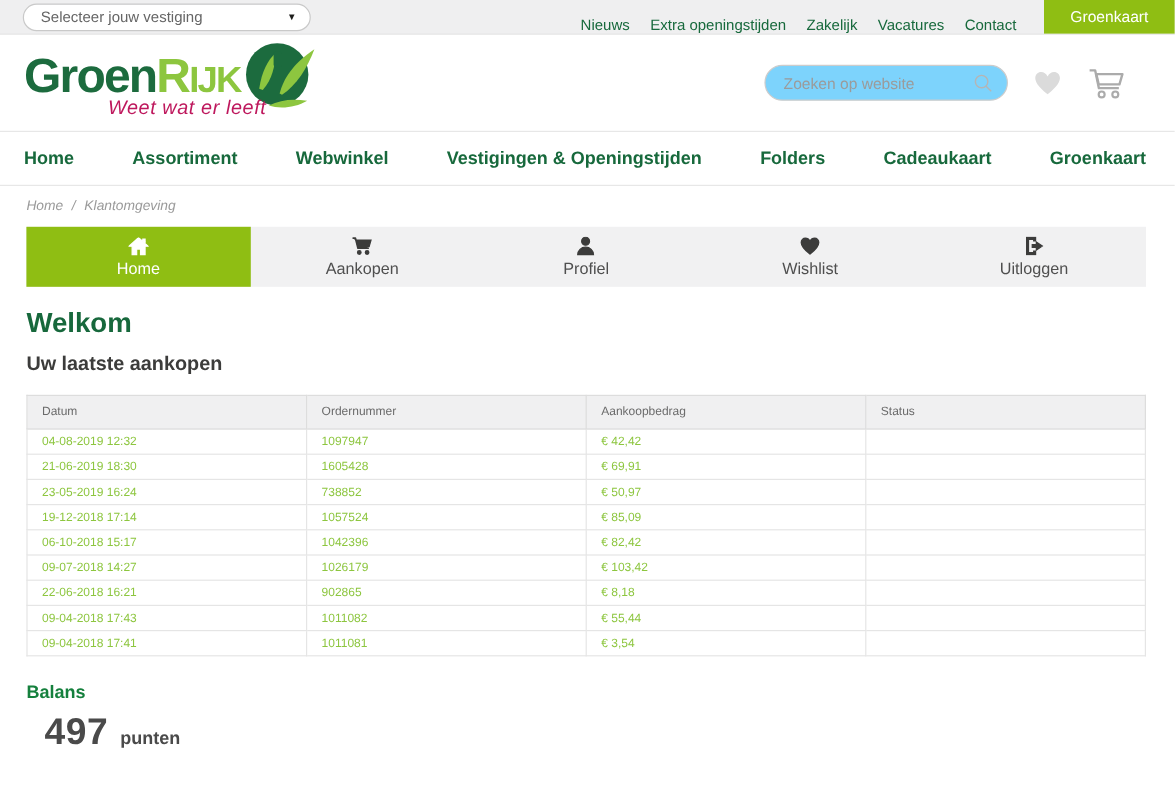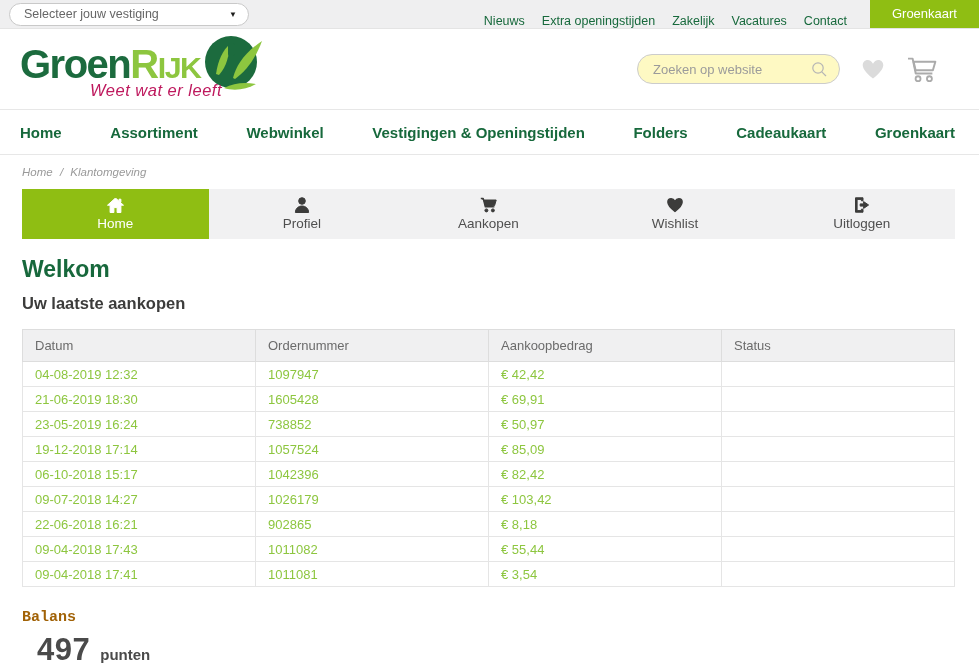--- a/index.html
+++ b/index.html
@@ -10,21 +10,21 @@
     font-family: "Liberation Sans", sans-serif;
     color: #3c3c3b;
     overflow: hidden;
   }
 
   
   .topbar {
     height: 29px; background: #efeff0;
     border-bottom: 1px solid #e4e4e4;
     display: flex; align-items: center;
-    padding-left: 9px;
+    padding-left: 19px;
   }
   .store-select {
     width: 240px; height: 23px;
     background: #fff; border: 1px solid #c9c9c9; border-radius: 12px;
     display: flex; align-items: center; justify-content: space-between;
     padding: 0 11px 0 14px;
     font-size: 12.5px; color: #666; cursor: pointer;
   }
   .store-select .caret { font-size: 8px; color: #1d1d1b; }
   .topbar-right {
@@ -53,21 +53,21 @@
   .logo-ijk   { font-size: 0.76em; }
   .logo-mark { margin-left: 2px; margin-top: -14px; }
   .logo-tagline {
     position: absolute; left: 70px; top: 47px;
     font-size: 16.5px; font-style: italic; color: #be185d;
     letter-spacing: 0.5px; white-space: nowrap;
   }
   .header-right { margin-left: auto; display: flex; align-items: center; gap: 21px; }
   .search-box {
     width: 203px; height: 30px; border: 1px solid #ccc; border-radius: 16px;
-    display: flex; align-items: center; padding: 0 11px 0 13px; background:#fef9c3;
+    display: flex; align-items: center; padding: 0 11px 0 13px; background:#7dd3fc;
   }
   .search-box input {
     border: none; outline: none; flex: 1; font-size: 13px;
     font-family: "Liberation Sans", sans-serif; color:#555; background: transparent;
     min-width: 0;
   }
   .search-box input::placeholder { color: #9b9b9b; }
 
   
   .mainnav {
@@ -104,33 +104,33 @@
     margin: 16px 0 0 22px; font-size: 23px; font-weight: bold; color: #17683c;
     line-height: 28px;
   }
   .section-subtitle {
     margin: 10px 0 0 22px; font-size: 16.5px; font-weight: bold; color: #3c3c3b;
     line-height: 20px;
   }
 
   
   .table-wrap { margin: 16px 24px 0 22px; }
-  table { width: 100%; border-collapse: collapse; font-size: 13px; }
+  table { width: 100%; border-collapse: collapse; font-size: 10px; }
   th {
     background: #f0f0f1; color: #6b6b6b; font-weight: normal; text-align: left;
     padding: 8px 12px; border: 1px solid #ddd; width: 25%;
   }
   td {
     color: #8dc63f; padding: 5px 12px 4px; border: 1px solid #e5e5e5;
     height: 15px; white-space: nowrap;
   }
 
   
   .balance { margin: 22px 0 0 22px; }
-  .balance-label { font-size: 15px; font-weight: bold; color: #a16207; font-family: Liberation Mono, monospace; }
+  .balance-label { font-size: 15px; font-weight: bold; color: #15803d; }
   .balance-points { margin: 6px 0 0 15px; display: flex; align-items: baseline; gap: 10px; }
   .points-number { font-size: 31px; font-weight: bold; color: #4a4a4a; letter-spacing: 0.5px; }
   .points-unit { font-size: 15px; font-weight: bold; color: #4a4a4a; }
 </style>
 </head>
 <body>
 
 <div class="topbar">
   <div class="store-select">
     <span>Selecteer jouw vestiging</span>
@@ -197,36 +197,36 @@
 </div>
 
 <div class="tabstrip">
   <div class="tab active">
     <svg width="17" height="15" viewBox="0 0 16 15">
       <path class="ic" stroke="none" d="M8 0 L16 7.2 H13.4 V14.5 H9.6 V9.6 H6.4 V14.5 H2.6 V7.2 H0 Z M11.5 1.2 H13.4 V4 L11.5 2.4 Z"></path>
     </svg>
     <span>Home</span>
   </div>
   <div class="tab">
-    <svg width="16" height="16" viewBox="0 0 16 16">
-      <circle class="ic" stroke="none" cx="8" cy="4" r="3.3"></circle>
-      <path class="ic" stroke="none" d="M1.4 15.5 C1.4 11.6 4.3 9 8 9 C11.7 9 14.6 11.6 14.6 15.5 Z"></path>
-    </svg>
-    <span>Profiel</span>
-  </div>
-  <div class="tab">
     <svg width="17" height="16" viewBox="0 0 17 16">
       <path class="ic" fill="none" stroke-width="1.4" d="M0.8 1.5 H3.2 L5.3 9.9 H14.4" stroke-linejoin="round"></path>
       <path class="ic" stroke="none" d="M3.9 3 H16.2 L14.6 8.6 H5.3 Z"></path>
       <circle class="ic" stroke="none" cx="6.4" cy="13.4" r="1.5"></circle>
       <circle class="ic" stroke="none" cx="12.9" cy="13.4" r="1.5"></circle>
     </svg>
     <span>Aankopen</span>
   </div>
   <div class="tab">
+    <svg width="16" height="16" viewBox="0 0 16 16">
+      <circle class="ic" stroke="none" cx="8" cy="4" r="3.3"></circle>
+      <path class="ic" stroke="none" d="M1.4 15.5 C1.4 11.6 4.3 9 8 9 C11.7 9 14.6 11.6 14.6 15.5 Z"></path>
+    </svg>
+    <span>Profiel</span>
+  </div>
+  <div class="tab">
     <svg width="18" height="16" viewBox="0 0 16 15">
       <path class="ic" fill="none" stroke-width="1.3" d="M8 13.6 C2.4 9.4 1.3 6.5 1.3 4.8 C1.3 3 2.7 1.6 4.4 1.6 C5.9 1.6 7.2 2.6 8 4 C8.8 2.6 10.1 1.6 11.6 1.6 C13.3 1.6 14.7 3 14.7 4.8 C14.7 6.5 13.6 9.4 8 13.6 Z"></path>
     </svg>
     <span>Wishlist</span>
   </div>
   <div class="tab">
     <svg width="16" height="16" viewBox="0 0 16 16">
       <path class="ic" stroke="none" d="M1.5 0.8 H9 V3.8 H7.4 V2.4 H3.1 V13.6 H7.4 V12.2 H9 V15.2 H1.5 Z"></path>
       <path class="ic" stroke="none" d="M9.6 4.6 L14.6 8 L9.6 11.4 V9.1 H6.2 V6.9 H9.6 Z"></path>
     </svg>

